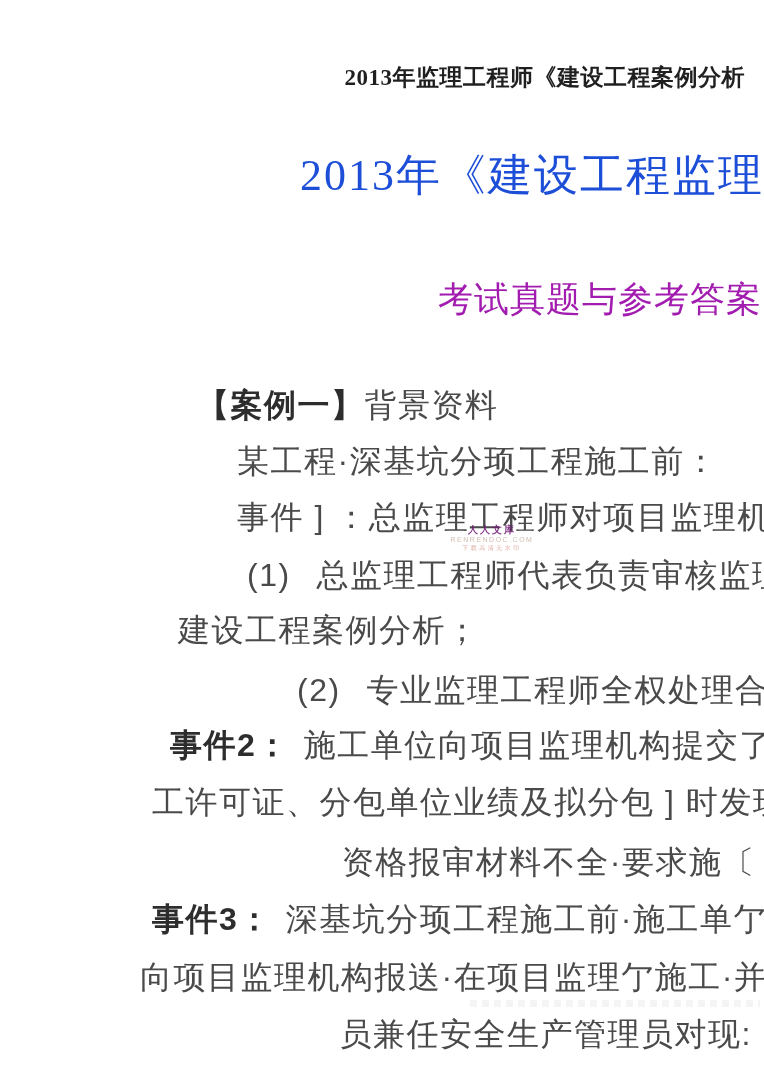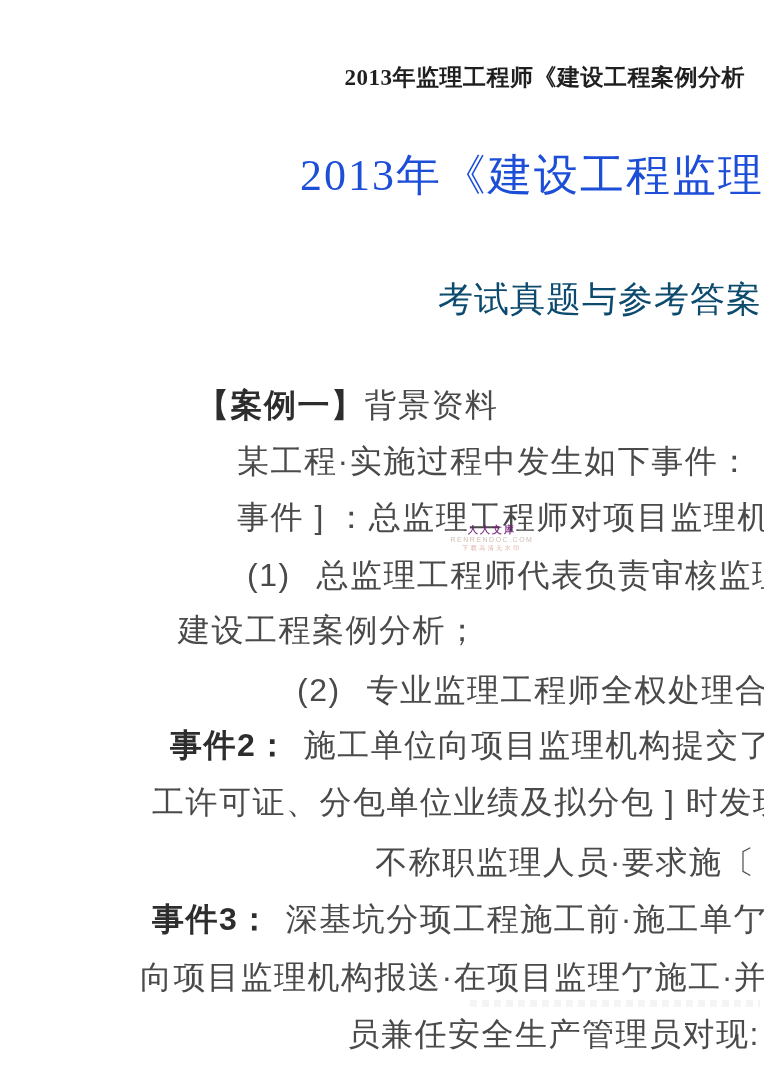--- a/index.html
+++ b/index.html
@@ -19,21 +19,21 @@
   }
   
   .title1{
     position:absolute;top:146px;right:0px;
     font-family:"Liberation Serif",serif;
     font-weight:400;font-size:44px;color:#1d4ed8;
     letter-spacing:2px;white-space:nowrap;
   }
   .title2{
     position:absolute;top:276px;right:2px;
-    font-weight:400;font-size:35px;color:#0c4a6e;
+    font-weight:400;font-size:35px;color:#a21caf;
     letter-spacing:1px;white-space:nowrap;
   }
   
   .line{
     position:absolute;font-size:32px;color:#4a4a4a;
     letter-spacing:1.5px;white-space:nowrap;font-weight:400;
   }
   .seg-bold{font-weight:600;color:#2d2d2d;}
   .num{display:inline-block;}
   .gap-wide{margin-left:26px;}
@@ -43,21 +43,21 @@
   .l-1{top:440px;left:237px;}
   .l-2{top:496px;left:237px;}
   .l-3{top:554px;left:247px;}
   .l-4{top:609px;left:178px;}
   .l-5{top:669px;left:297px;}
   .l-6{top:724px;left:170px;}
   .l-7{top:781px;left:152px;}
   .l-8{top:841px;right:8px;}
   .l-9{top:898px;left:152px;}
   .l-10{top:956px;left:140px;}
-  .l-11{top:1013px;right:4px;}
+  .l-11{top:1013px;right:12px;}
 
   
   .watermark{
     position:absolute;top:524px;left:412px;width:160px;
     text-align:center;line-height:1.1;opacity:0.9;
     user-select:none;
   }
   .wm-name{font-size:10px;font-weight:700;color:#701a75;letter-spacing:2px;}
   .wm-domain{font-size:7px;color:#c9b6aa;letter-spacing:1.5px;margin-top:1px;}
   .wm-tag{font-size:6px;color:#d9a49c;letter-spacing:2.5px;margin-top:1px;}
@@ -74,35 +74,35 @@
 
 <div class="page">
 
   <div class="header">2013年监理工程师《建设工程案例分析</div>
 
   <div class="title1">2013年《建设工程监理</div>
   <div class="title2">考试真题与参考答案</div>
 
   <div class="line l-heading"><span class="seg-bold">【案例一】</span><span>背景资料</span></div>
 
-  <div class="line l-1">某工程·实施过程中发生如下事件：</div>
+  <div class="line l-1">某工程·深基坑分顼工程施工前：</div>
 
   <div class="line l-2">事件 ] ：总监理工程师对项目监理机构的争</div>
 
   <div class="line l-3"><span class="num">(1)</span><span class="gap-wide">总监理工程师代表负责审核监理实亦换</span></div>
 
   <div class="line l-4">建设工程案例分析；</div>
 
   <div class="line l-5"><span class="num">(2)</span><span class="gap-wide">专业监理工程师全权处理合同争议不</span></div>
 
   <div class="line l-6"><span class="seg-bold">事件2：</span><span class="gap-med">施工单位向项目监理机构提交了:特殊行业施</span></div>
 
   <div class="line l-7">工许可证、分包单位业绩及拟分包 ] 时发现·分包单位</div>
 
-  <div class="line l-8">不称职监理人员·要求施〔</div>
+  <div class="line l-8">资格报审材料不全·要求施〔</div>
 
   <div class="line l-9"><span class="seg-bold">事件3：</span><span class="gap-med">深基坑分顼工程施工前·施工单亇方案后·即</span></div>
 
   <div class="line l-10">向项目监理机构报送·在项目监理亇施工·并安排质量</div>
 
   <div class="line l-11">员兼任安全生产管理员对现:</div>
 
   <div class="watermark">
     <div class="wm-name">人人文库</div>
     <div class="wm-domain">RENRENDOC.COM</div>

